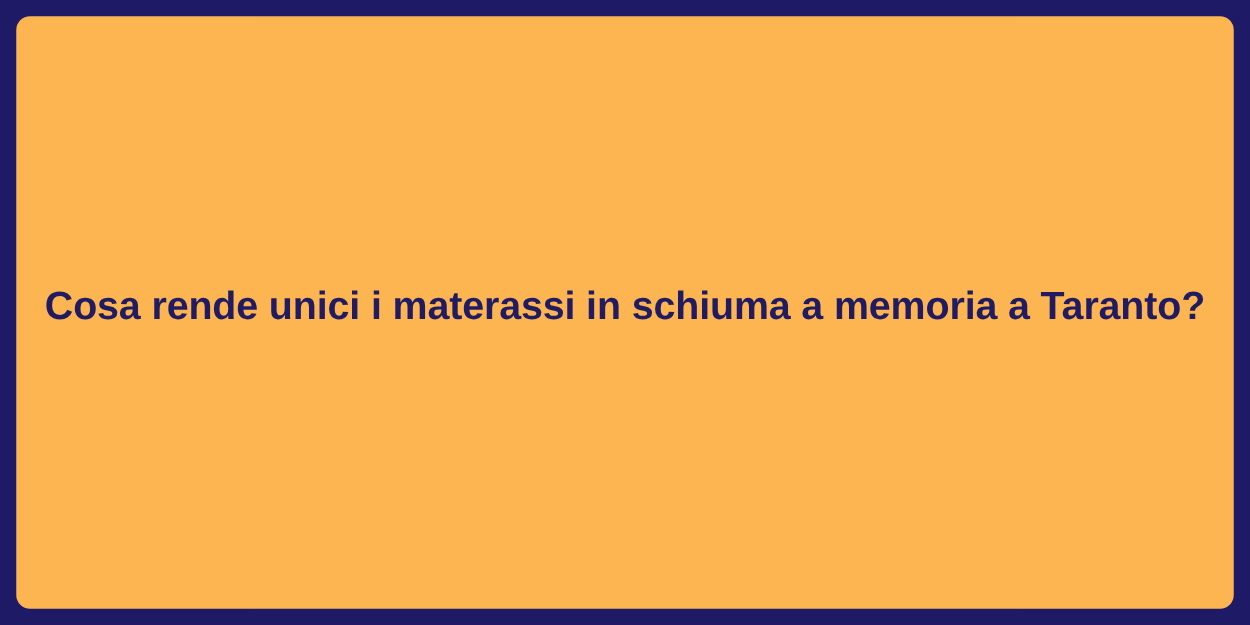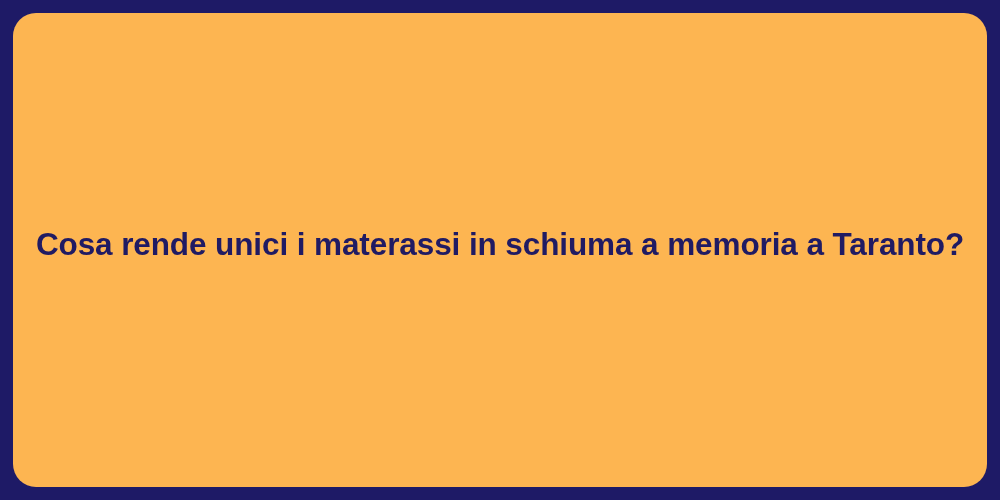--- a/index.html
+++ b/index.html
@@ -62,21 +62,21 @@
     letter-spacing: -0.1px;
     text-align: center;
     white-space: nowrap;
   }
 </style>
 </head>
 <body style="background: rgb(30, 26, 102);">
 
 <div id="banner-root" style="background: rgb(30, 26, 102);">
 
-  <div id="card" style="background: rgb(253, 181, 81); border-radius: 23px; inset: 13px;">
+  <div id="card" style="background: rgb(253, 181, 81); border-radius: 11px; inset: 13px;">
 
     <div id="headline-wrap">
       <h1 id="headline" style="color: rgb(32, 27, 99); font-size: 31.5px; text-align: center;">Cosa rende unici i materassi in schiuma a memoria a Taranto?</h1>
     </div>
 
   </div>
 
 </div>
 
 </body></html>

